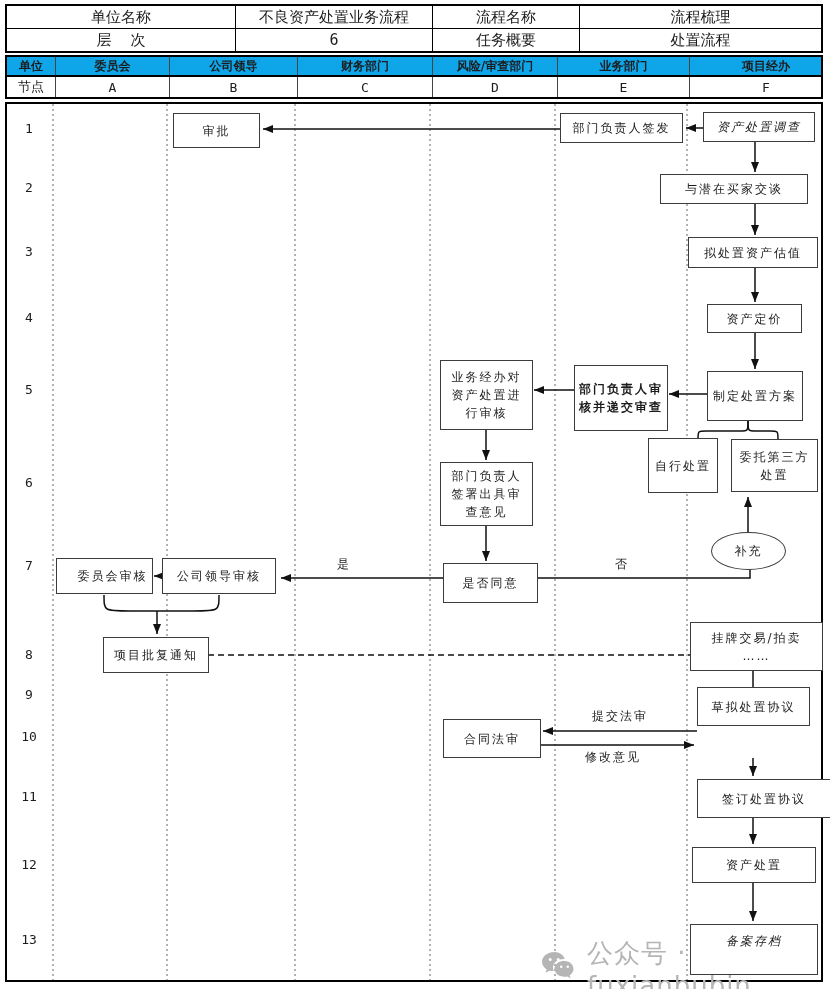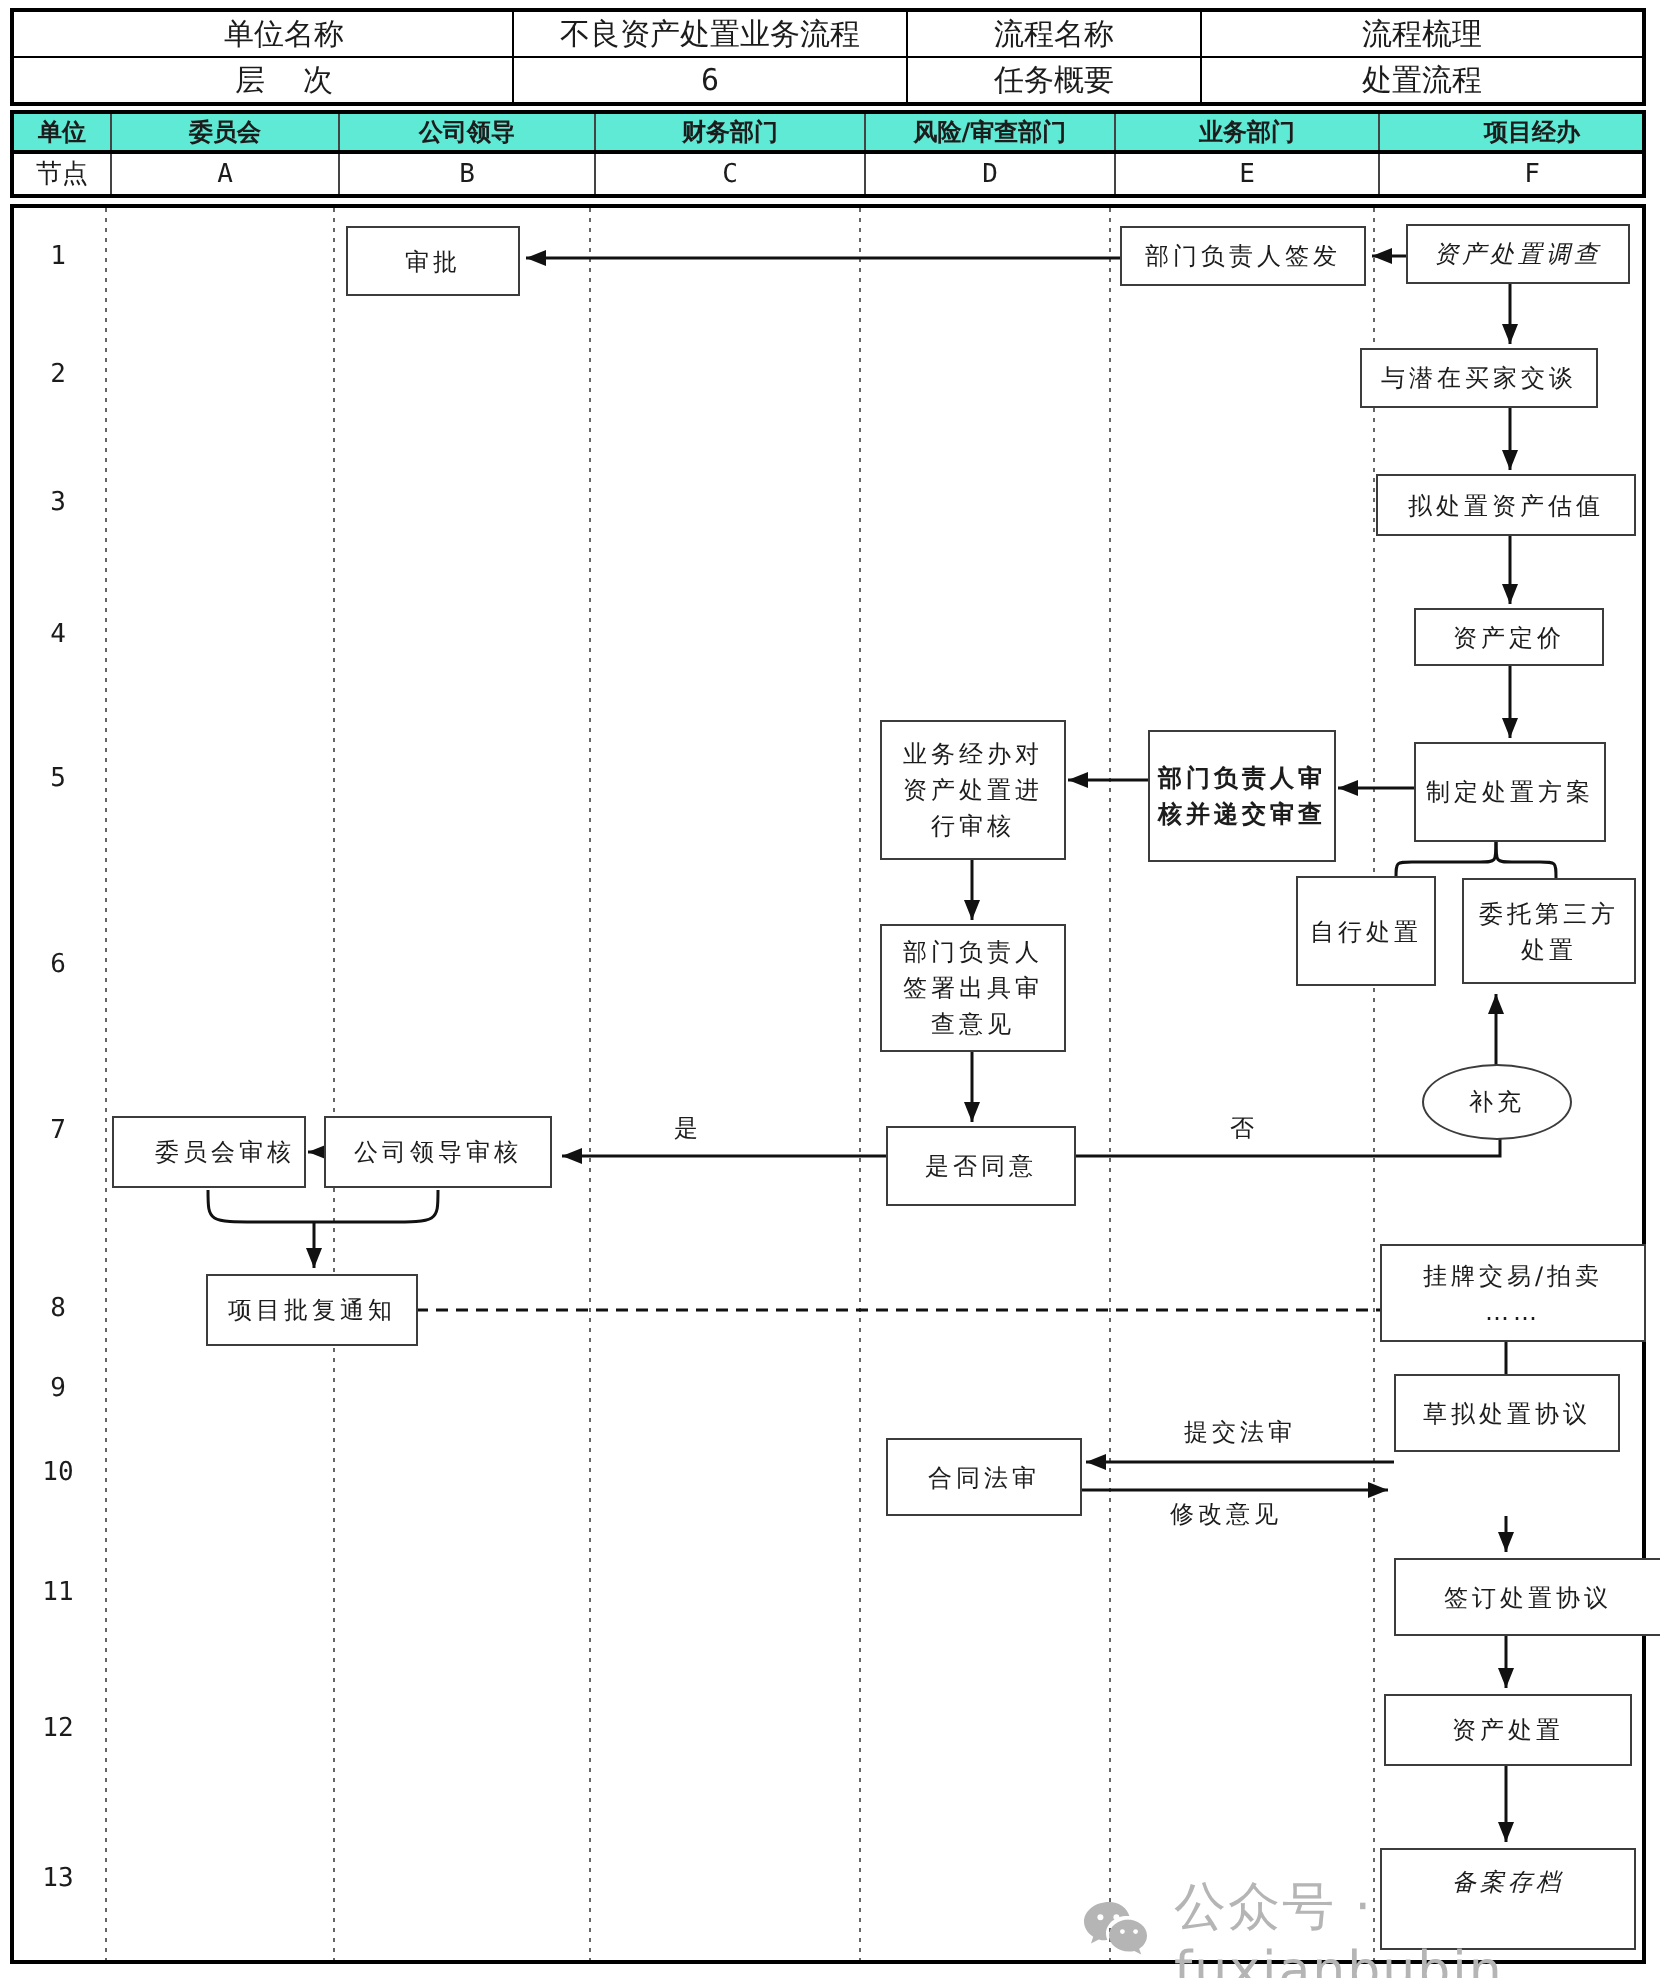--- a/index.html
+++ b/index.html
@@ -1,32 +1,32 @@
 <!DOCTYPE html>
 <html><head>
 <meta charset="utf-8">
 <style>
   html,body{margin:0;padding:0;background:#fff;}
   .page{position:relative;width:830px;height:989px;background:#fff;overflow:hidden;
         font-family:"DejaVu Sans","Liberation Sans",sans-serif;color:#1c1c1c;}
   
   .meta-table{position:absolute;left:5px;top:4px;width:818px;height:49px;
               border:2px solid #000;box-sizing:border-box;display:flex;flex-direction:column;}
-  .meta-row{flex:1;display:flex;padding-left:21px;}
+  .meta-row{flex:1;display:flex;}
   .meta-row.first{border-bottom:1.5px solid #000;}
   .meta-cell{display:flex;align-items:center;justify-content:center;font-size:15px;
              box-sizing:border-box;white-space:pre;}
   .meta-cell.b1{width:228px;}
   .meta-cell.b2{width:197px;border-left:1.5px solid #000;}
   .meta-cell.b3{width:147px;border-left:1.5px solid #000;}
   .meta-cell.b4{flex:1;border-left:1.5px solid #000;}
   .mono{font-family:"DejaVu Sans Mono","Liberation Mono",monospace;}
 
   .lane-header{position:absolute;left:5px;top:55px;width:818px;height:22px;
-               border:2px solid #000;box-sizing:border-box;background:#5eead4;display:flex;}
+               border:2px solid #000;box-sizing:border-box;background:#0ea5e9;display:flex;}
   .node-row{position:absolute;left:5px;top:76px;width:818px;height:23px;
             border:2px solid #000;border-top:1.5px solid #000;box-sizing:border-box;background:#fff;display:flex;}
   .lane-cell{display:flex;align-items:center;justify-content:center;box-sizing:border-box;}
   .lane-header .lane-cell{font-weight:bold;font-size:12px;}
   .node-row .lane-cell{font-size:13px;}
   .lc0{width:48px;}
   .lc1{width:114px;border-left:1.2px solid #444;}
   .lc2{width:128px;border-left:1.2px solid #444;}
   .lc3{width:135px;border-left:1.2px solid #444;}
   .lc4{width:125px;border-left:1.2px solid #444;}
@@ -155,21 +155,21 @@
   <div class="rownum" style="top:647px;">8</div>
   <div class="rownum" style="top:687px;">9</div>
   <div class="rownum" style="top:729px;">10</div>
   <div class="rownum" style="top:789px;">11</div>
   <div class="rownum" style="top:857px;">12</div>
   <div class="rownum" style="top:932px;">13</div>
 
   <div class="fbox" style="left:173px;top:113px;width:87px;height:35px;">审批</div>
   <div class="fbox" style="left:560px;top:113px;width:123px;height:30px;">部门负责人签发</div>
   <div class="fbox" style="left:703px;top:112px;width:112px;height:30px;font-style:italic;">资产处置调查</div>
-  <div class="fbox" style="left:660px;top:174px;width:119px;height:30px;margin-left:20px;">与潜在买家交谈</div>
+  <div class="fbox" style="left:660px;top:174px;width:148px;height:30px;">与潜在买家交谈</div>
   <div class="fbox" style="left:688px;top:237px;width:130px;height:31px;">拟处置资产估值</div>
   <div class="fbox" style="left:707px;top:304px;width:95px;height:29px;">资产定价</div>
   <div class="fbox" style="left:707px;top:371px;width:96px;height:50px;">制定处置方案</div>
   <div class="fbox" style="left:440px;top:360px;width:93px;height:70px;">业务经办对资产处置进行审核</div>
   <div class="fbox" style="left:574px;top:365px;width:94px;height:66px;font-weight:bold;">部门负责人审核并递交审查</div>
   <div class="fbox" style="left:648px;top:438px;width:70px;height:55px;">自行处置</div>
   <div class="fbox" style="left:731px;top:439px;width:87px;height:53px;">委托第三方处置</div>
   <div class="fbox" style="left:440px;top:462px;width:93px;height:64px;">部门负责人签署出具审查意见</div>
   <div class="fbox ellipse" style="left:711px;top:532px;width:75px;height:38px;">补充</div>
   <div class="fbox" style="left:56px;top:558px;width:97px;height:36px;padding-left:20px;">委员会审核</div>

